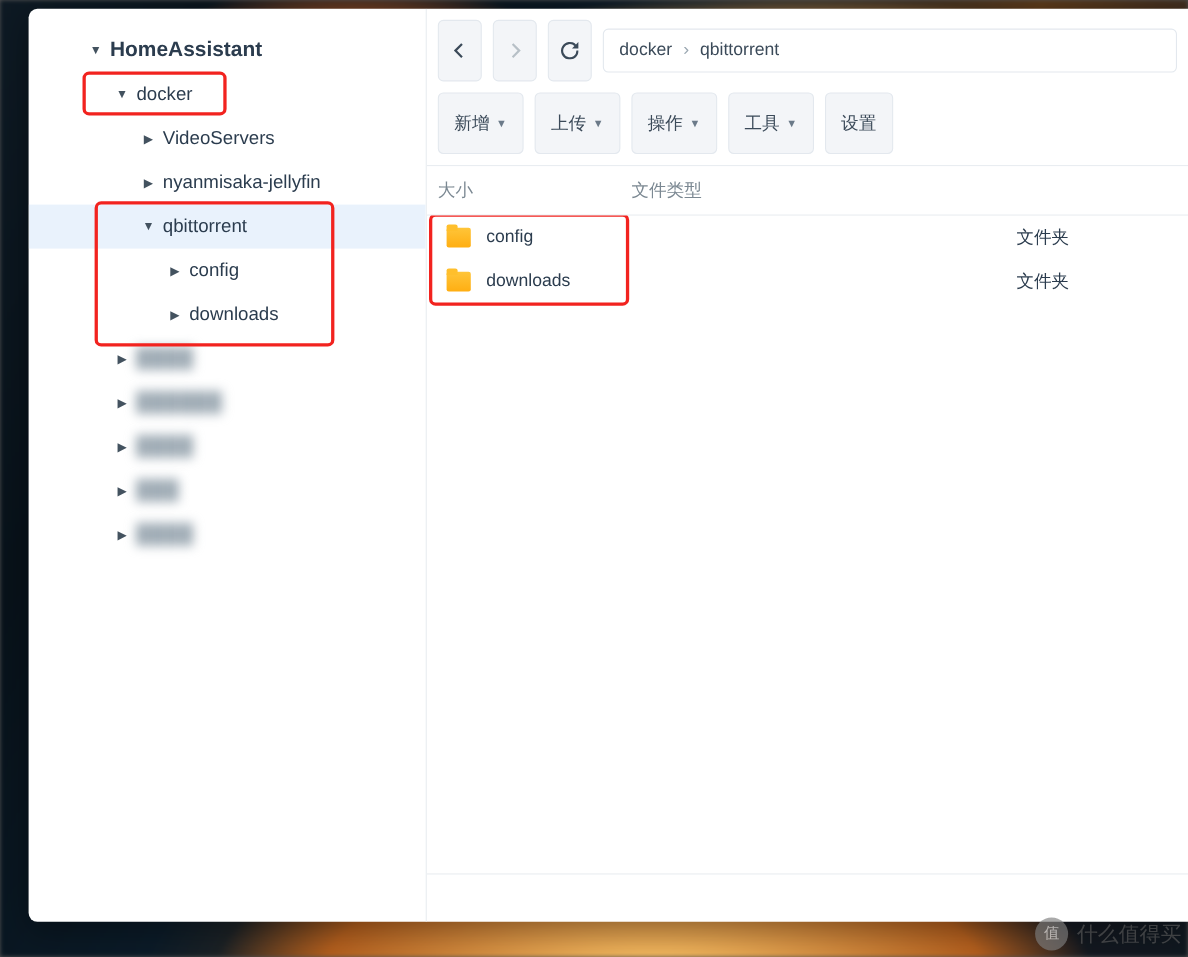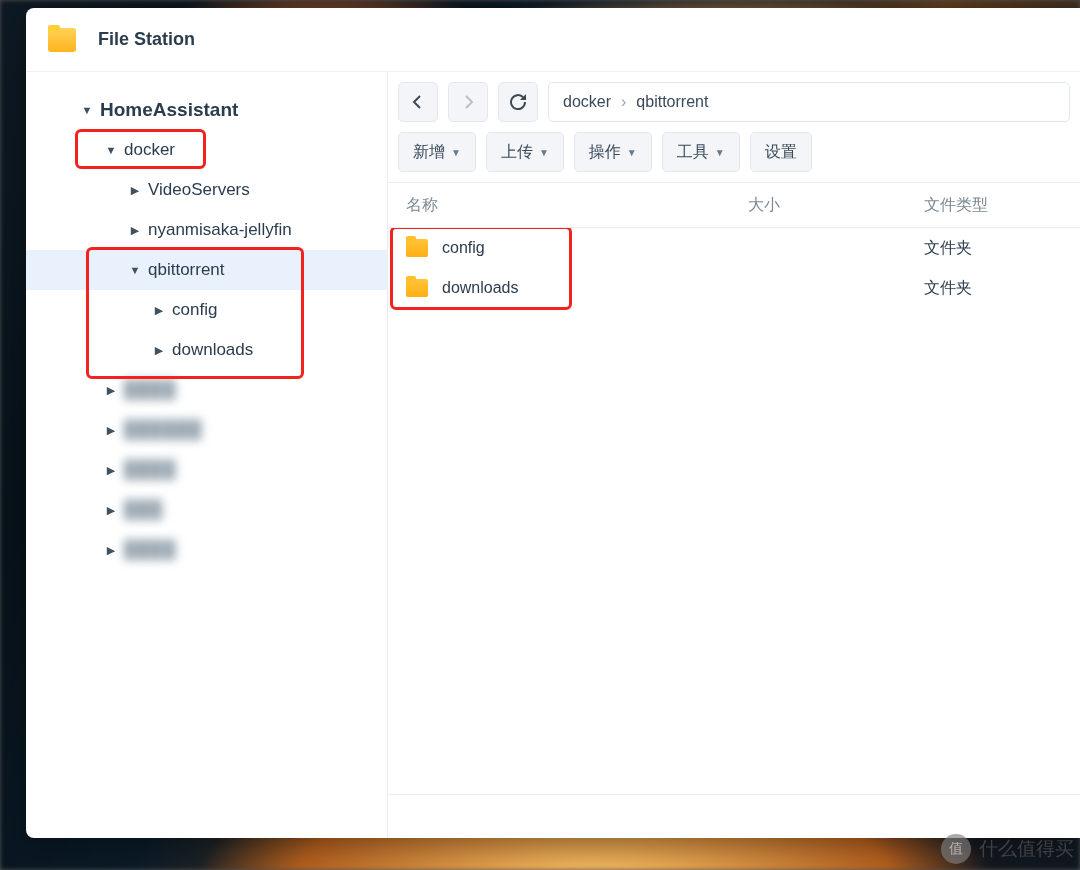--- a/index.html
+++ b/index.html
@@ -28,21 +28,21 @@
   .lv2{padding-left:102px}
   .lv3{padding-left:126px}
   .blur-label{filter:blur(5px);color:#9aa7b1;letter-spacing:1px}
 
   
   .hl{border:3px solid #f2231f;border-radius:6px;position:absolute;pointer-events:none}
 
   
   .main{flex:1;display:flex;flex-direction:column;min-width:0}
   .toolbar-row{display:flex;align-items:center;gap:10px;padding:10px 10px 0 10px}
-  .btn{height:40px;min-width:40px;background:#f3f5f8;border:1px solid #e3e8ee;border-radius:5px;display:inline-flex;align-items:center;justify-content:center;color:#3b4a59;font-size:16px;padding:0 14px;cursor:pointer}
+  .btn{height:56px;min-width:40px;background:#f3f5f8;border:1px solid #e3e8ee;border-radius:5px;display:inline-flex;align-items:center;justify-content:center;color:#3b4a59;font-size:16px;padding:0 14px;cursor:pointer}
   .btn .caret{margin-left:6px;font-size:10px;color:#6b7a89}
   .nav-btn{width:40px;padding:0}
   .nav-btn.disabled{color:#b7c0c7}
   .breadcrumb{flex:1;height:40px;border:1px solid #e3e8ee;border-radius:5px;display:flex;align-items:center;padding:0 14px;color:#3b4a59;font-size:16px;gap:10px}
   .breadcrumb .sep{color:#9aa7b1}
   .toolbar-row2{display:flex;gap:10px;padding:10px}
   
   .grid{flex:1;display:flex;flex-direction:column;overflow:hidden}
   .thead{height:46px;display:flex;align-items:center;border-top:1px solid #e9edf1;border-bottom:1px solid #e9edf1;color:#7b8892;font-size:16px}
   .col-name{flex:0 0 350px;padding-left:18px}
@@ -59,24 +59,20 @@
   
   .watermark{position:absolute;right:6px;bottom:6px;display:flex;align-items:center;gap:8px;opacity:.65;color:#595959;font-size:19px;font-weight:500}
   .watermark .badge{width:30px;height:30px;border-radius:50%;background:#7e7e7e;display:flex;align-items:center;justify-content:center;color:#fff;font-size:14px}
 </style>
 </head>
 <body>
 
 <div class="bg"></div>
 
 <div class="window">
-  <div class="titlebar">
-    <span class="app-icon"></span>
-    <span class="title">File Station</span>
-  </div>
 
   <div class="body">
 
     <div class="sidebar" style="position:relative">
       <div class="tree-row root lv0">
         <span class="exp">▼</span>
         <span>HomeAssistant</span>
       </div>
 
       <div class="tree-row lv1">
@@ -175,21 +171,20 @@
           <span>工具</span>
             <span class="caret">▼</span>
         </button>
         <button class="btn">
           <span>设置</span>
         </button>
       </div>
 
       <div class="grid">
         <div class="thead">
-          <div class="col-name">名称</div>
           <div class="col-size">大小</div>
           <div class="col-type">文件类型</div>
         </div>
         <div class="tbody" style="position:relative">
           <div class="trow">
             <div class="name-cell">
               <span class="folder-icon"></span>
               <span>config</span>
             </div>
             <div class="col-size"></div>

